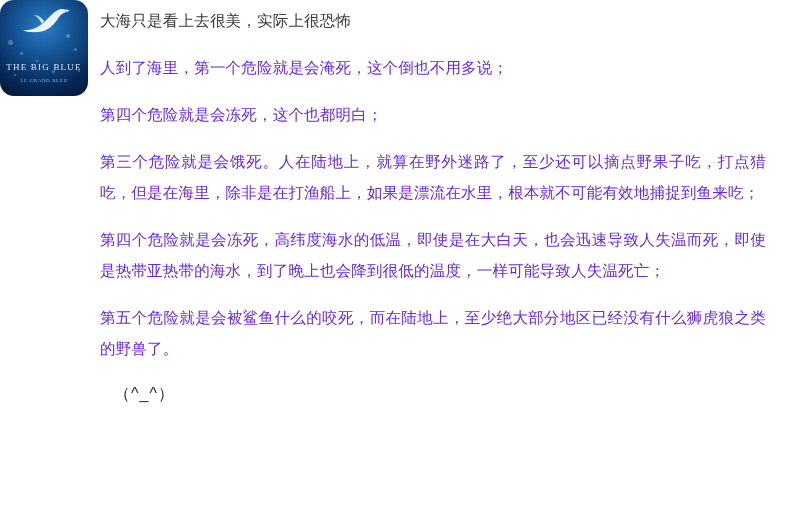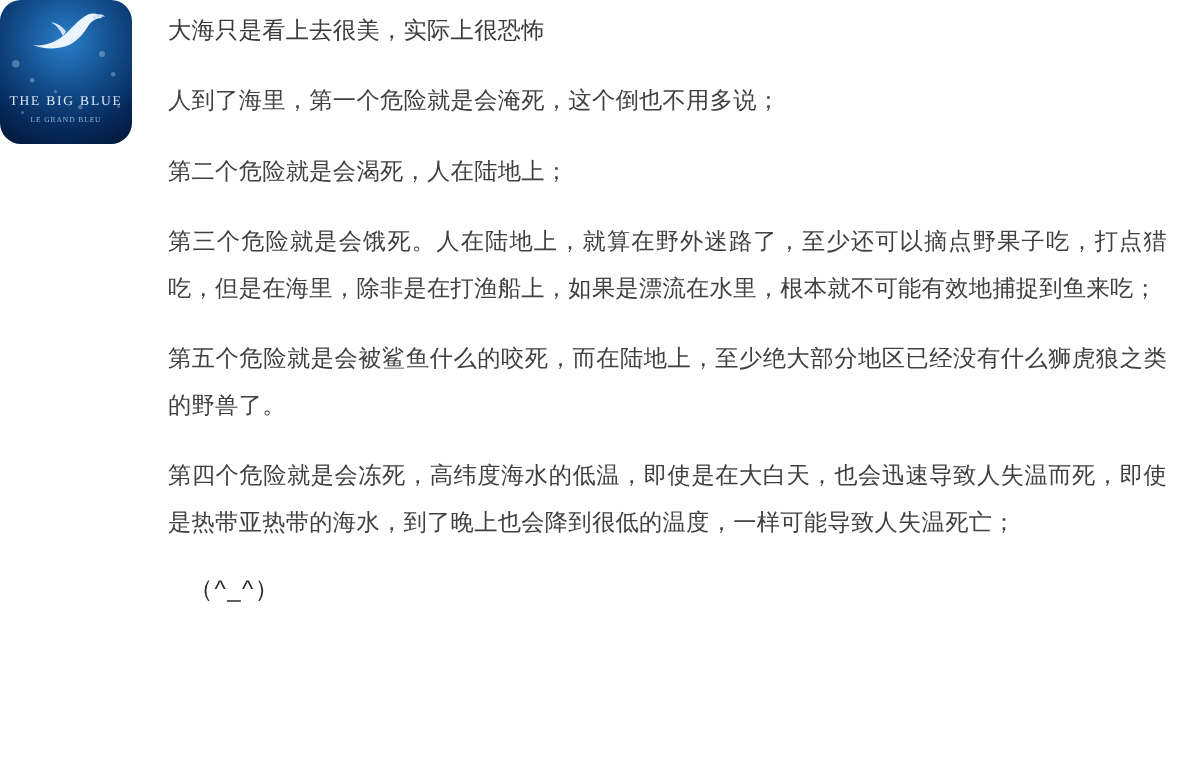--- a/index.html
+++ b/index.html
@@ -75,38 +75,38 @@
     top: 78px;
     text-align: center;
     color: #8fb6dd;
     font-family: "Liberation Serif", serif;
     font-size: 5px;
     letter-spacing: 0.6px;
   }
   
   .content {
     position: absolute;
-    left: 112px;
+    left: 100px;
     top: 0;
     width: 666px;
     height: 388px;
     box-sizing: border-box;
     padding-top: 8px;
   }
   .headline {
     font-size: 15.5px;
     line-height: 26px;
     color: #3a3a3a;
     margin: 0 0 18px 0;
     letter-spacing: 0.2px;
   }
   .para {
     font-size: 15.5px;
     line-height: 31px;
-    color: #404040;
+    color: #6d28d9;
     margin: 0 0 16px 0;
     letter-spacing: 0.2px;
     text-align: justify;
     font-family: Liberation Serif, serif;
   }
   .emoticon {
     font-size: 16px;
     line-height: 28px;
     color: #2b2b2b;
     margin: 8px 0 0 14px;
@@ -152,22 +152,22 @@
         <path d="M44 5 C47 3 50 3 52 5 C49 5 46 6 44 8 Z" fill="#cfe4fa"></path>
       </svg>
       <div class="title">THE BIG BLUE</div>
       <div class="subtitle">LE GRAND BLEU</div>
     </div>
   </div>
 
   <div class="content">
     <p class="headline">大海只是看上去很美，实际上很恐怖</p>
     <p class="para">人到了海里，第一个危险就是会淹死，这个倒也不用多说；</p>
-    <p class="para">第二个危险就是会渴死，人在陆地上；</p>
+    <p class="para">第四个危险就是会冻死，这个也都明白；</p>
     <p class="para">第三个危险就是会饿死。人在陆地上，就算在野外迷路了，至少还可以摘点野果子吃，打点猎吃，但是在海里，除非是在打渔船上，如果是漂流在水里，根本就不可能有效地捕捉到鱼来吃；</p>
+    <p class="para">第四个危险就是会冻死，高纬度海水的低温，即使是在大白天，也会迅速导致人失温而死，即使是热带亚热带的海水，到了晚上也会降到很低的温度，一样可能导致人失温死亡；</p>
     <p class="para">第五个危险就是会被鲨鱼什么的咬死，而在陆地上，至少绝大部分地区已经没有什么狮虎狼之类的野兽了。</p>
-    <p class="para">第四个危险就是会冻死，高纬度海水的低温，即使是在大白天，也会迅速导致人失温而死，即使是热带亚热带的海水，到了晚上也会降到很低的温度，一样可能导致人失温死亡；</p>
     <p class="emoticon">（^_^）</p>
   </div>
 
   <div class="right-edge"></div>
   <div class="bottom-edge"></div>
 </div>
 
 </body></html>

